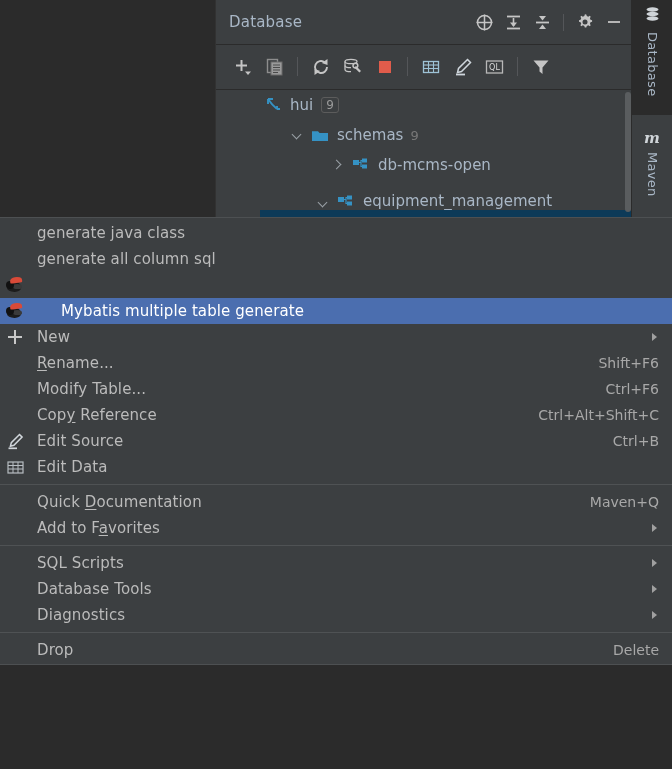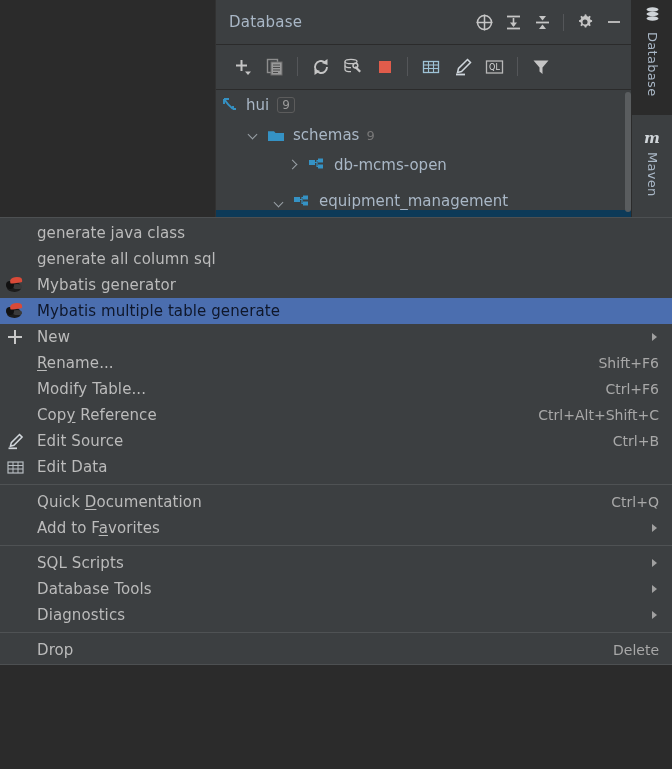--- a/index.html
+++ b/index.html
@@ -95,20 +95,21 @@
     overflow: hidden;
   }
   .tree-row {
     position: relative;
     height: 30px;
     display: flex;
     align-items: center;
     font-size: 15px;
     color: #a9b7c6;
     white-space: nowrap;
+    margin-left: 44px;
   }
   .tree-row.selected {
     background: #0d3a58;
   }
   .twisty {
     width: 14px; height: 14px;
     flex: 0 0 14px;
     position: relative;
   }
   .twisty::after {
@@ -188,21 +189,22 @@
     height: 26px;
     display: flex;
     align-items: center;
     font-size: 15px;
     color: #bbbbbb;
     white-space: nowrap;
     cursor: default;
   }
   .mi.highlight {
     background: #4b6eaf;
-    color: #0f172a;
+    color: #ffffff;
+    padding-left: 24px;
   }
   .mi-icon {
     position: absolute;
     left: 3px;
     width: 24px; height: 20px;
     display: flex; align-items: center; justify-content: center;
   }
   .mi-label {
     margin-left: 37px;
     letter-spacing: .1px;
@@ -506,21 +508,20 @@
 
   <div class="mi">
     <span class="mi-icon">
       <span class="bird">
           <span class="body"></span>
           <span class="wing"></span>
           <span class="head"></span>
           <span class="crest"></span>
         </span>
     </span>
-    <span class="mi-label">Mybatis generator</span>
   </div>
 
   <div class="mi highlight">
     <span class="mi-icon">
       <span class="bird">
           <span class="body"></span>
           <span class="wing"></span>
           <span class="head"></span>
           <span class="crest"></span>
         </span>
@@ -572,21 +573,21 @@
         <line x1="11" y1="2" x2="11" y2="13" stroke="#b7bdc2" stroke-width="1"></line>
       </svg>
     </span>
     <span class="mi-label">Edit Data</span>
   </div>
 
   <div class="mi-sep"></div>
 
   <div class="mi">
     <span class="mi-label"><span>Quick </span><u>D</u><span>ocumentation</span></span>
-    <span class="mi-short">Ctrl+Q</span>
+    <span class="mi-short">Maven+Q</span>
   </div>
 
 
   <div class="mi">
     <span class="mi-label"><span>Add to F</span><u>a</u><span>vorites</span></span>
     <span class="mi-arrow"></span>
   </div>
 
   <div class="mi-sep"></div>
 

